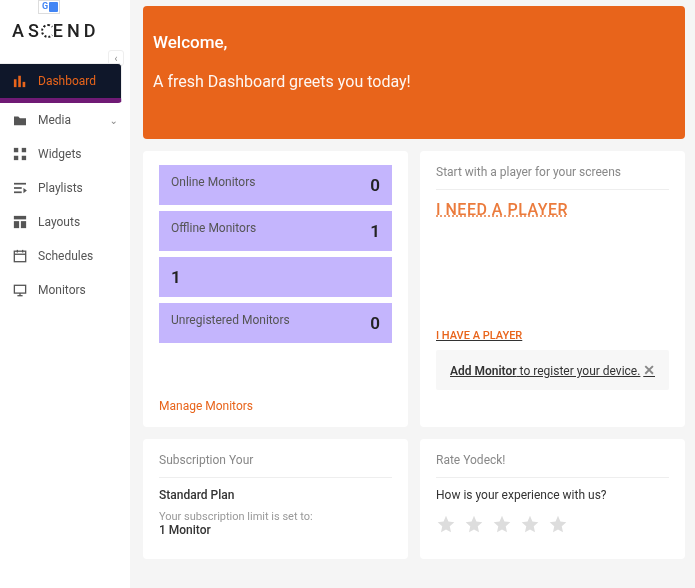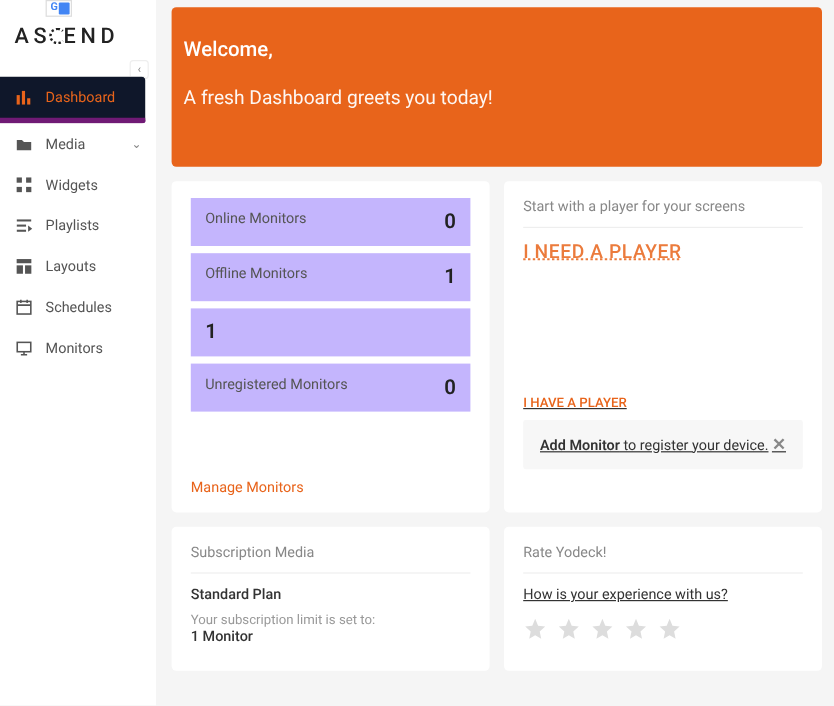--- a/index.html
+++ b/index.html
@@ -187,37 +187,37 @@
     color:#e8641b;
     font-size:11px;
     font-weight:500;
     margin-bottom:8px;
   }
   .add-monitor-tip {
     background:#f7f7f7;
     padding:12px 14px;
     display:flex;
     justify-content:space-between;
-    align-items:center;
+    align-items:flex-end;
     font-size:12px;
     color:#333;
     border-radius:2px;
   }
   .add-monitor-tip b { font-weight:600; }
   .close-x {
     font-size:14px;
     color:#888;
     cursor:pointer;
     font-weight:bold;
   }
 
   .cards-row.second { margin-top:12px; }
   .plan-note { font-size:11px; color:#999; margin-top:4px;}
   .plan-name { font-size:12px; color:#333; font-weight:500; margin-bottom:8px;}
-  .rate-q { font-size:12px; color:#333; margin-bottom:12px;text-decoration:underline;}
+  .rate-q { font-size:12px; color:#333; margin-bottom:12px;}
   .stars { display:flex; gap:8px; }
   .star {
     width:20px; height:20px;
     color:#ddd;
     cursor:pointer;
   }
 
   .monitor-card { display:flex; flex-direction:column; }
   .monitor-card .spacer { flex:1; min-height:50px; }
 
@@ -344,21 +344,21 @@
         <div class="add-monitor-tip">
           <span><b>Add Monitor</b><span> to register your device.</span></span>
           <span class="close-x">✕</span>
         </div>
       </div>
     </div>
   </div>
 
   <div class="cards-row second">
     <div class="card">
-      <div class="card-title">Subscription Media</div>
+      <div class="card-title">Subscription Your</div>
       <div class="plan-name">Standard Plan</div>
       <div class="plan-note">Your subscription limit is set to:</div>
       <div class="plan-name">1 Monitor</div>
 
     </div>
 
     <div class="card">
       <div class="card-title">Rate Yodeck!</div>
       <div class="rate-q">How is your experience with us?</div>
       <div class="stars">

